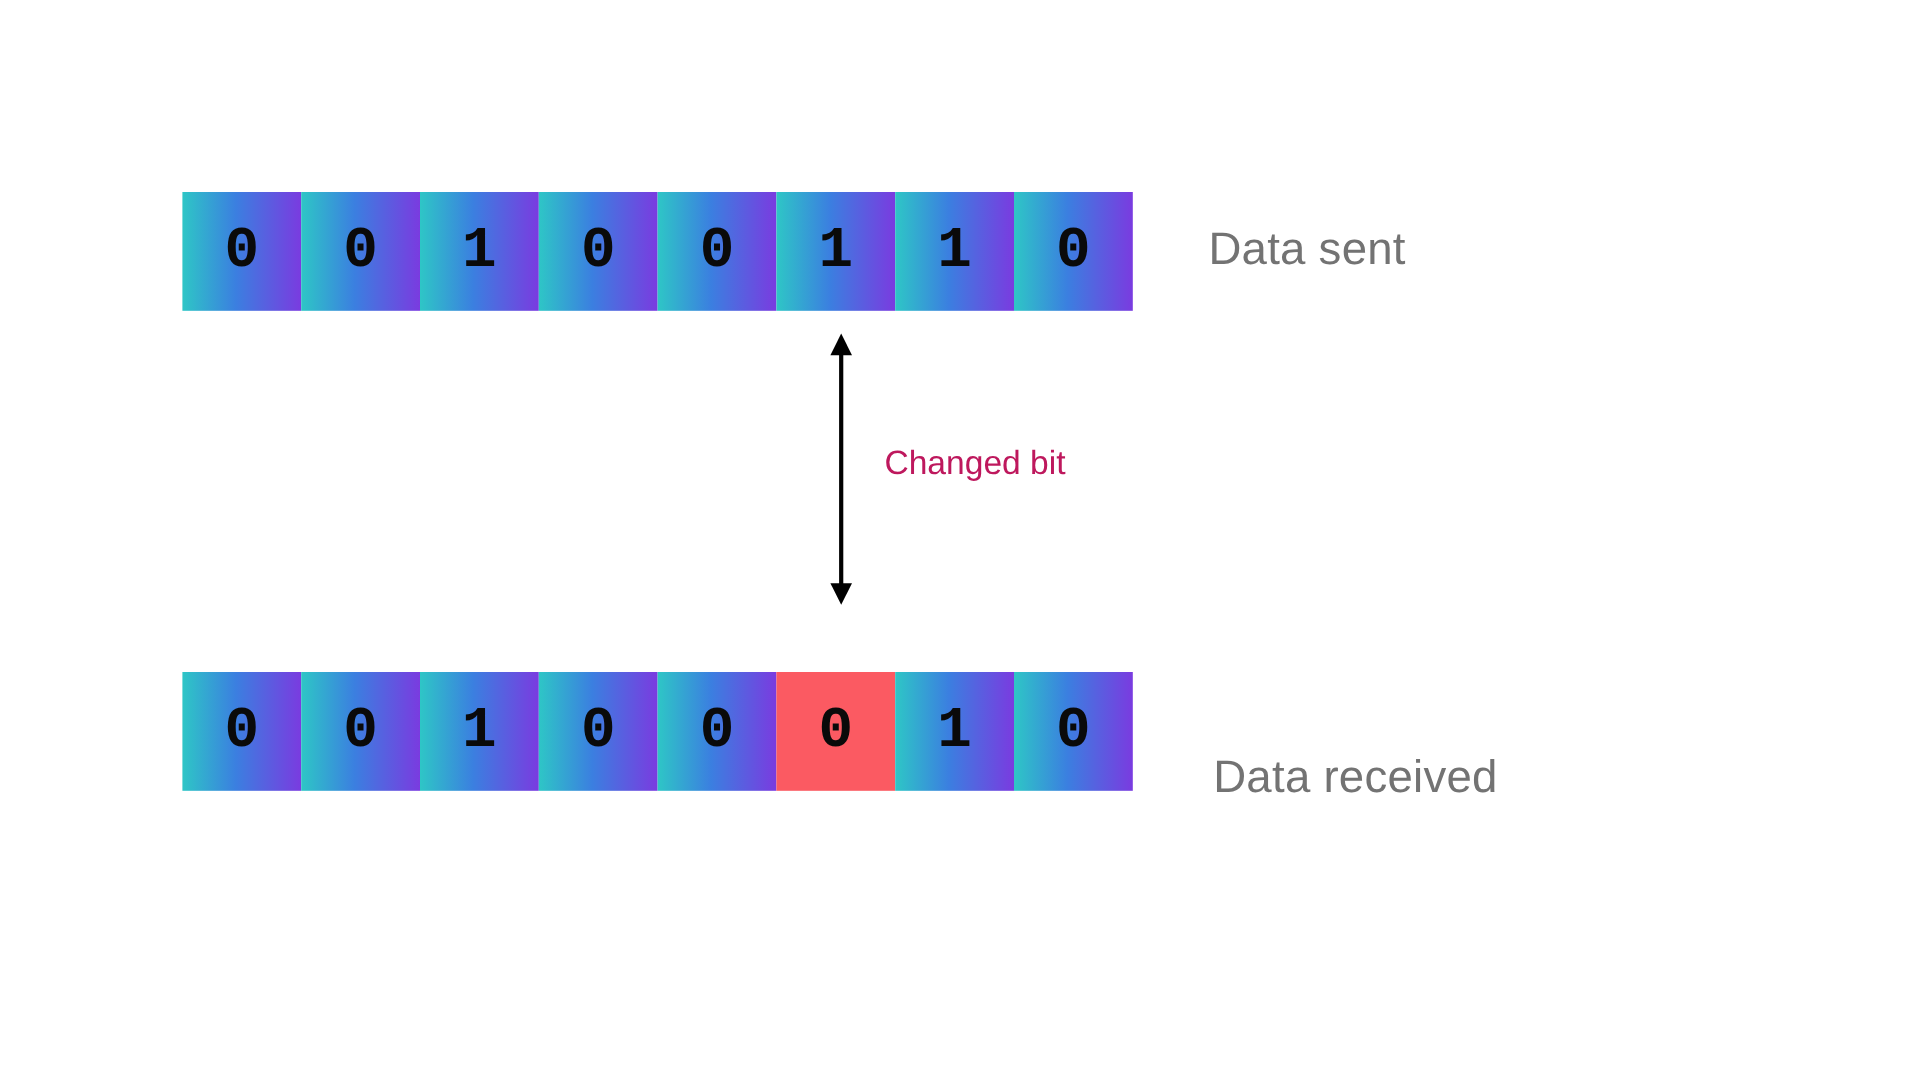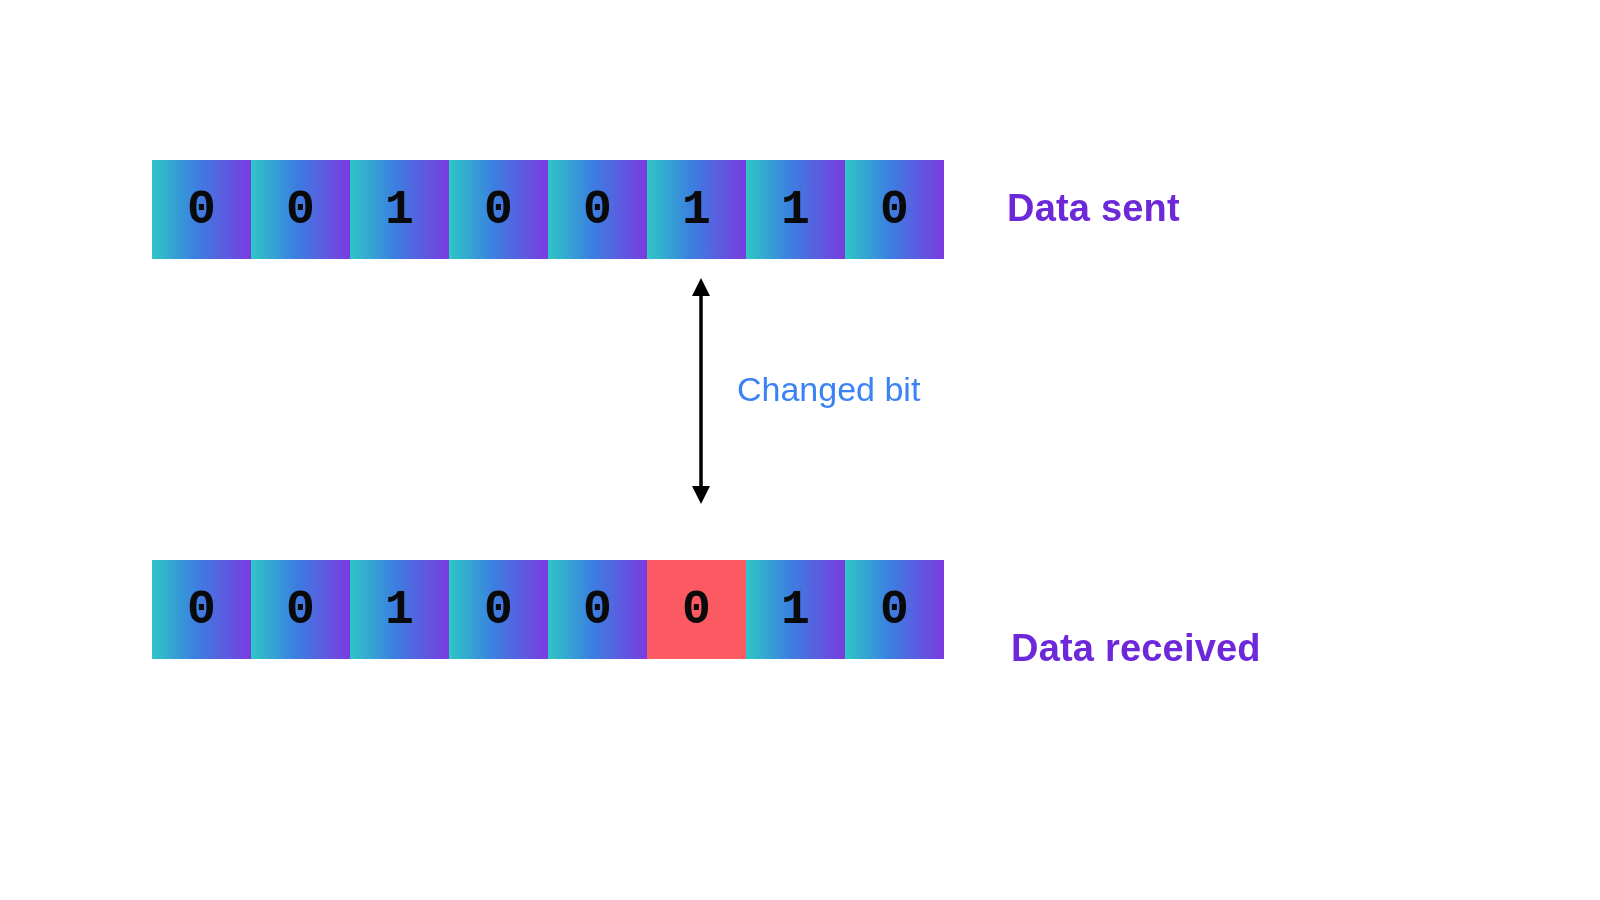--- a/index.html
+++ b/index.html
@@ -29,28 +29,27 @@
   }
   .bit-value {
     font-family: "Consolas", "Courier New", monospace;
     font-weight: 700;
     font-size: 48px;
     color: #0a0a0a;
   }
   .row-label {
     position: absolute;
     font-size: 38px;
-    color: #6d28d9;
+    color: #737373;
     letter-spacing: 0.2px;
-    font-weight: bold;
   }
   .arrow-label {
     position: absolute;
-    font-size: 34px;
-    color: #3b82f6;
+    font-size: 28px;
+    color: #be185d;
   }
   .double-arrow {
     position: absolute;
   }
 </style>
 </head>
 <body>
 
 <div class="bit-row" style="left:152px; top:160px;">
   <div class="bit-cell">

